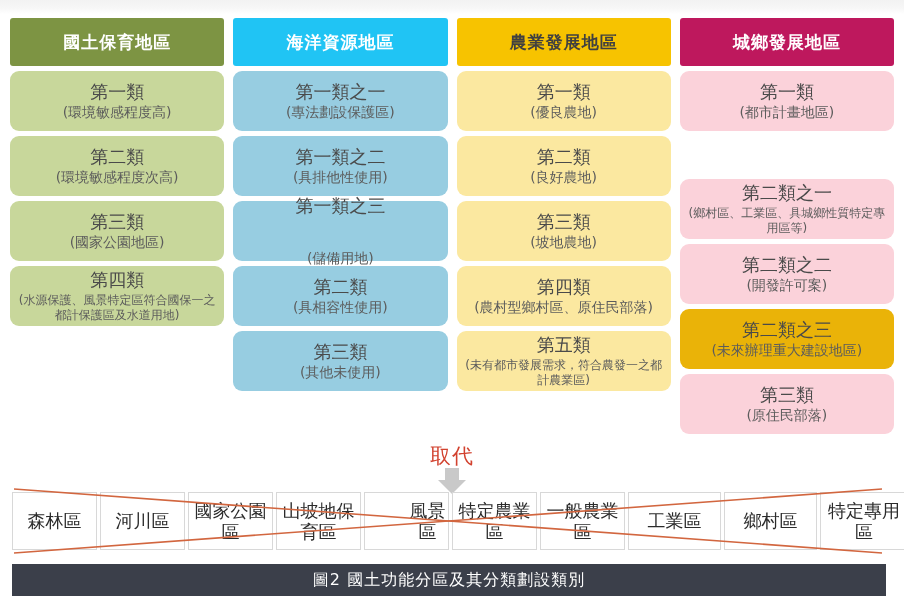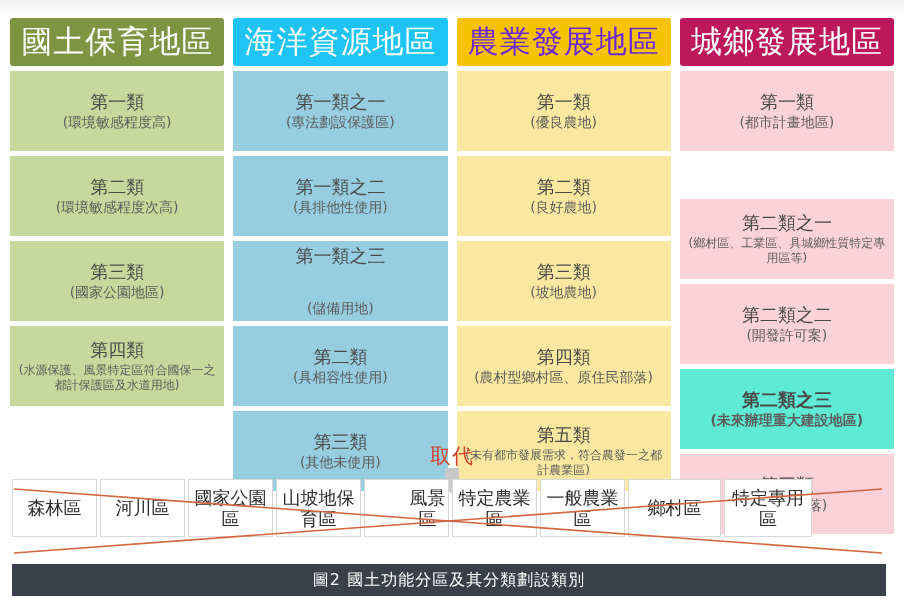--- a/index.html
+++ b/index.html
@@ -39,29 +39,29 @@
     flex-direction: column;
     gap: 5px;
   }
 
   .col-header {
     height: 48px;
     border-radius: 3px;
     display: flex;
     align-items: center;
     justify-content: center;
-    font-size: 31px;
-    font-weight: normal;
+    font-size: 17px;
+    font-weight: bold;
     letter-spacing: 1px;
     box-sizing: border-box;
   }
 
   .cell {
-    height: 80px;
-    border-radius: 0;
+    height: 60px;
+    border-radius: 9px;
     box-sizing: border-box;
     display: flex;
     flex-direction: column;
     align-items: center;
     justify-content: center;
     padding: 0 4px;
     text-align: center;
   }
   .cell.empty {
     background: transparent !important;
@@ -116,21 +116,21 @@
     width: 0; height: 0;
     border-left: 14px solid transparent;
     border-right: 14px solid transparent;
     border-top: 14px solid #c9c9c9;
   }
 
   
   #legacy {
     position: absolute;
     left: 12px;
-    top: 479px;
+    top: 492px;
     width: 868px;
     height: 58px;
     display: flex;
     gap: 3px;
   }
   .legacy-box {
     background: #ffffff;
     border: 1px solid #d8d8d8;
     box-sizing: border-box;
     display: flex;
@@ -212,21 +212,21 @@
       <div class="cell" style="background: rgb(151, 205, 225);">
         <div class="cell-title">第二類</div>
         <div class="cell-sub">(具相容性使用)</div>
       </div>
       <div class="cell" style="background: rgb(151, 205, 225);">
         <div class="cell-title">第三類</div>
         <div class="cell-sub">(其他未使用)</div>
       </div>
     </div>
     <div class="column">
-      <div class="col-header" style="background: rgb(247, 195, 0); color: #6d28d9;">農業發展地區</div>
+      <div class="col-header" style="background: rgb(247, 195, 0); color: #404040;">農業發展地區</div>
       <div class="cell" style="background: rgb(251, 232, 160);">
         <div class="cell-title">第一類</div>
         <div class="cell-sub">(優良農地)</div>
       </div>
       <div class="cell" style="background: rgb(251, 232, 160);">
         <div class="cell-title">第二類</div>
         <div class="cell-sub">(良好農地)</div>
       </div>
       <div class="cell" style="background: rgb(251, 232, 160);">
         <div class="cell-title">第三類</div>
@@ -248,21 +248,21 @@
         <div class="cell-sub">(都市計畫地區)</div>
       </div>
       <div class="cell" style="background: rgb(251, 210, 218); margin-top: 43px;">
         <div class="cell-title">第二類之一</div>
         <div class="cell-sub small">(鄉村區、工業區、具城鄉性質特定專用區等)</div>
       </div>
       <div class="cell" style="background: rgb(251, 210, 218);">
         <div class="cell-title">第二類之二</div>
         <div class="cell-sub">(開發許可案)</div>
       </div>
-      <div class="cell" style="background: #5eead4; font-weight: bold;">
+      <div class="cell" style="background: #eab308;">
         <div class="cell-title">第二類之三</div>
         <div class="cell-sub">(未來辦理重大建設地區)</div>
       </div>
       <div class="cell" style="background: rgb(251, 210, 218);">
         <div class="cell-title">第三類</div>
         <div class="cell-sub">(原住民部落)</div>
       </div>
     </div>
   </div>
 
@@ -275,20 +275,21 @@
 </div>
 
 <div id="legacy">
     <div class="legacy-box" style="flex: 0 0 85px;">森林區</div>
     <div class="legacy-box" style="flex: 0 0 85px;">河川區</div>
     <div class="legacy-box" style="flex: 0 0 85px;">國家公園區</div>
     <div class="legacy-box" style="flex: 0 0 85px;">山坡地保育區</div>
     <div class="legacy-box" style="flex: 0 0 85px; padding-left: 44px;">風景區</div>
     <div class="legacy-box" style="flex: 0 0 85px;">特定農業區</div>
     <div class="legacy-box" style="flex: 0 0 85px;">一般農業區</div>
+    <div class="legacy-box" style="flex: 0 0 93px;">工業區</div>
     <div class="legacy-box" style="flex: 0 0 93px;">鄉村區</div>
     <div class="legacy-box" style="flex: 0 0 88px;">特定專用區</div>
   </div>
 
 <svg id="legacy-cross" viewBox="0 0 872 70" preserveAspectRatio="none">
   <line id="cross-a" x1="2" y1="3" x2="870" y2="67" stroke="#d2663f" stroke-width="1.6"></line>
   <line id="cross-b" x1="2" y1="67" x2="870" y2="3" stroke="#d2663f" stroke-width="1.6"></line>
 </svg>
 
 <div id="caption" style="background: rgb(59, 63, 74);">

